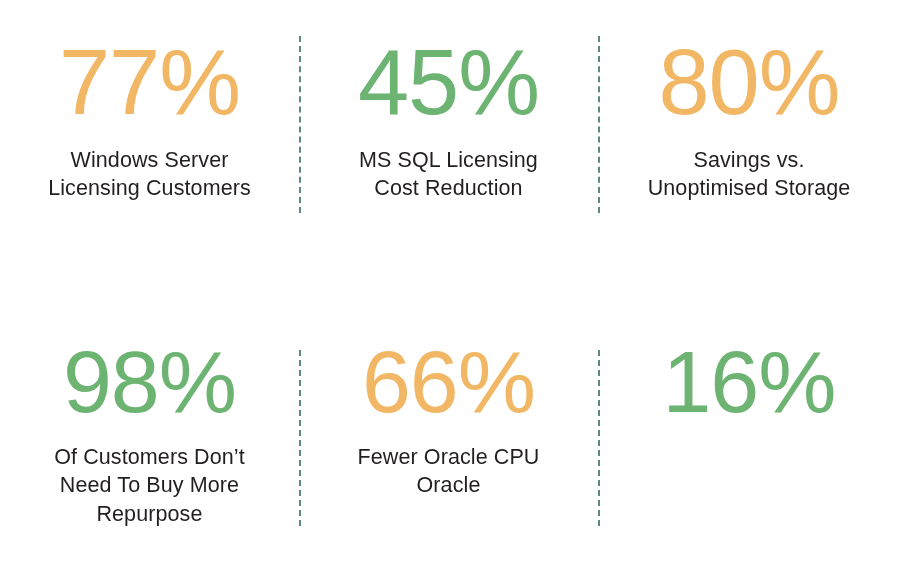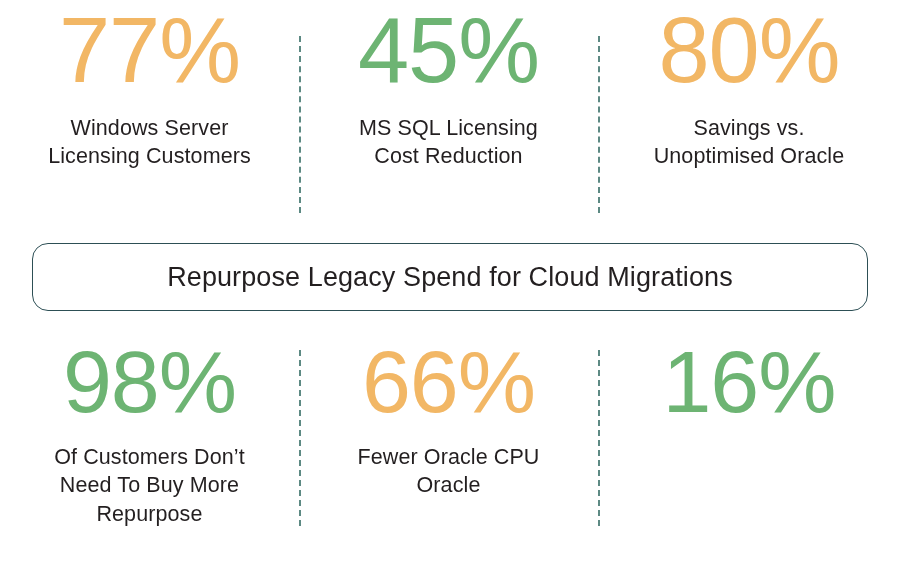--- a/index.html
+++ b/index.html
@@ -27,21 +27,21 @@
 
   
   .stat-row {
     position: absolute;
     left: 0;
     width: 900px;
     display: flex;
     flex-direction: row;
     align-items: flex-start;
   }
-  .stat-row.top    { top: 4px;  height: 195px; }
+  .stat-row.top    { top: 36px;  height: 195px; }
   .stat-row.bottom { top: 338px; height: 200px; }
 
   .stat-cell {
     flex: 1 1 0;
     display: flex;
     flex-direction: column;
     align-items: center;
     justify-content: flex-start;
     box-sizing: border-box;
     padding: 0 14px;
@@ -141,32 +141,29 @@
       <div class="stat-label">
         <span>MS SQL Licensing</span><br>
         <span>Cost Reduction</span>
       </div>
     </div>
 
     <div class="stat-cell col-3">
       <div class="stat-value orange">80%</div>
       <div class="stat-label">
         <span>Savings vs.</span><br>
-        <span>Unoptimised Oracle</span>
+        <span>Unoptimised Storage</span>
       </div>
     </div>
 
   </div>
 
   <div class="divider top-1"></div>
   <div class="divider top-2"></div>
 
-  <div class="banner">
-    <div class="banner-text">Repurpose Legacy Spend for Cloud Migrations</div>
-  </div>
 
   <div class="stat-row bottom">
 
     <div class="stat-cell col-1">
       <div class="stat-value green">98%</div>
       <div class="stat-label">
         <span>Of Customers Don’t</span><br>
         <span>Need To Buy More</span><br>
         <span>Repurpose</span>
       </div>

